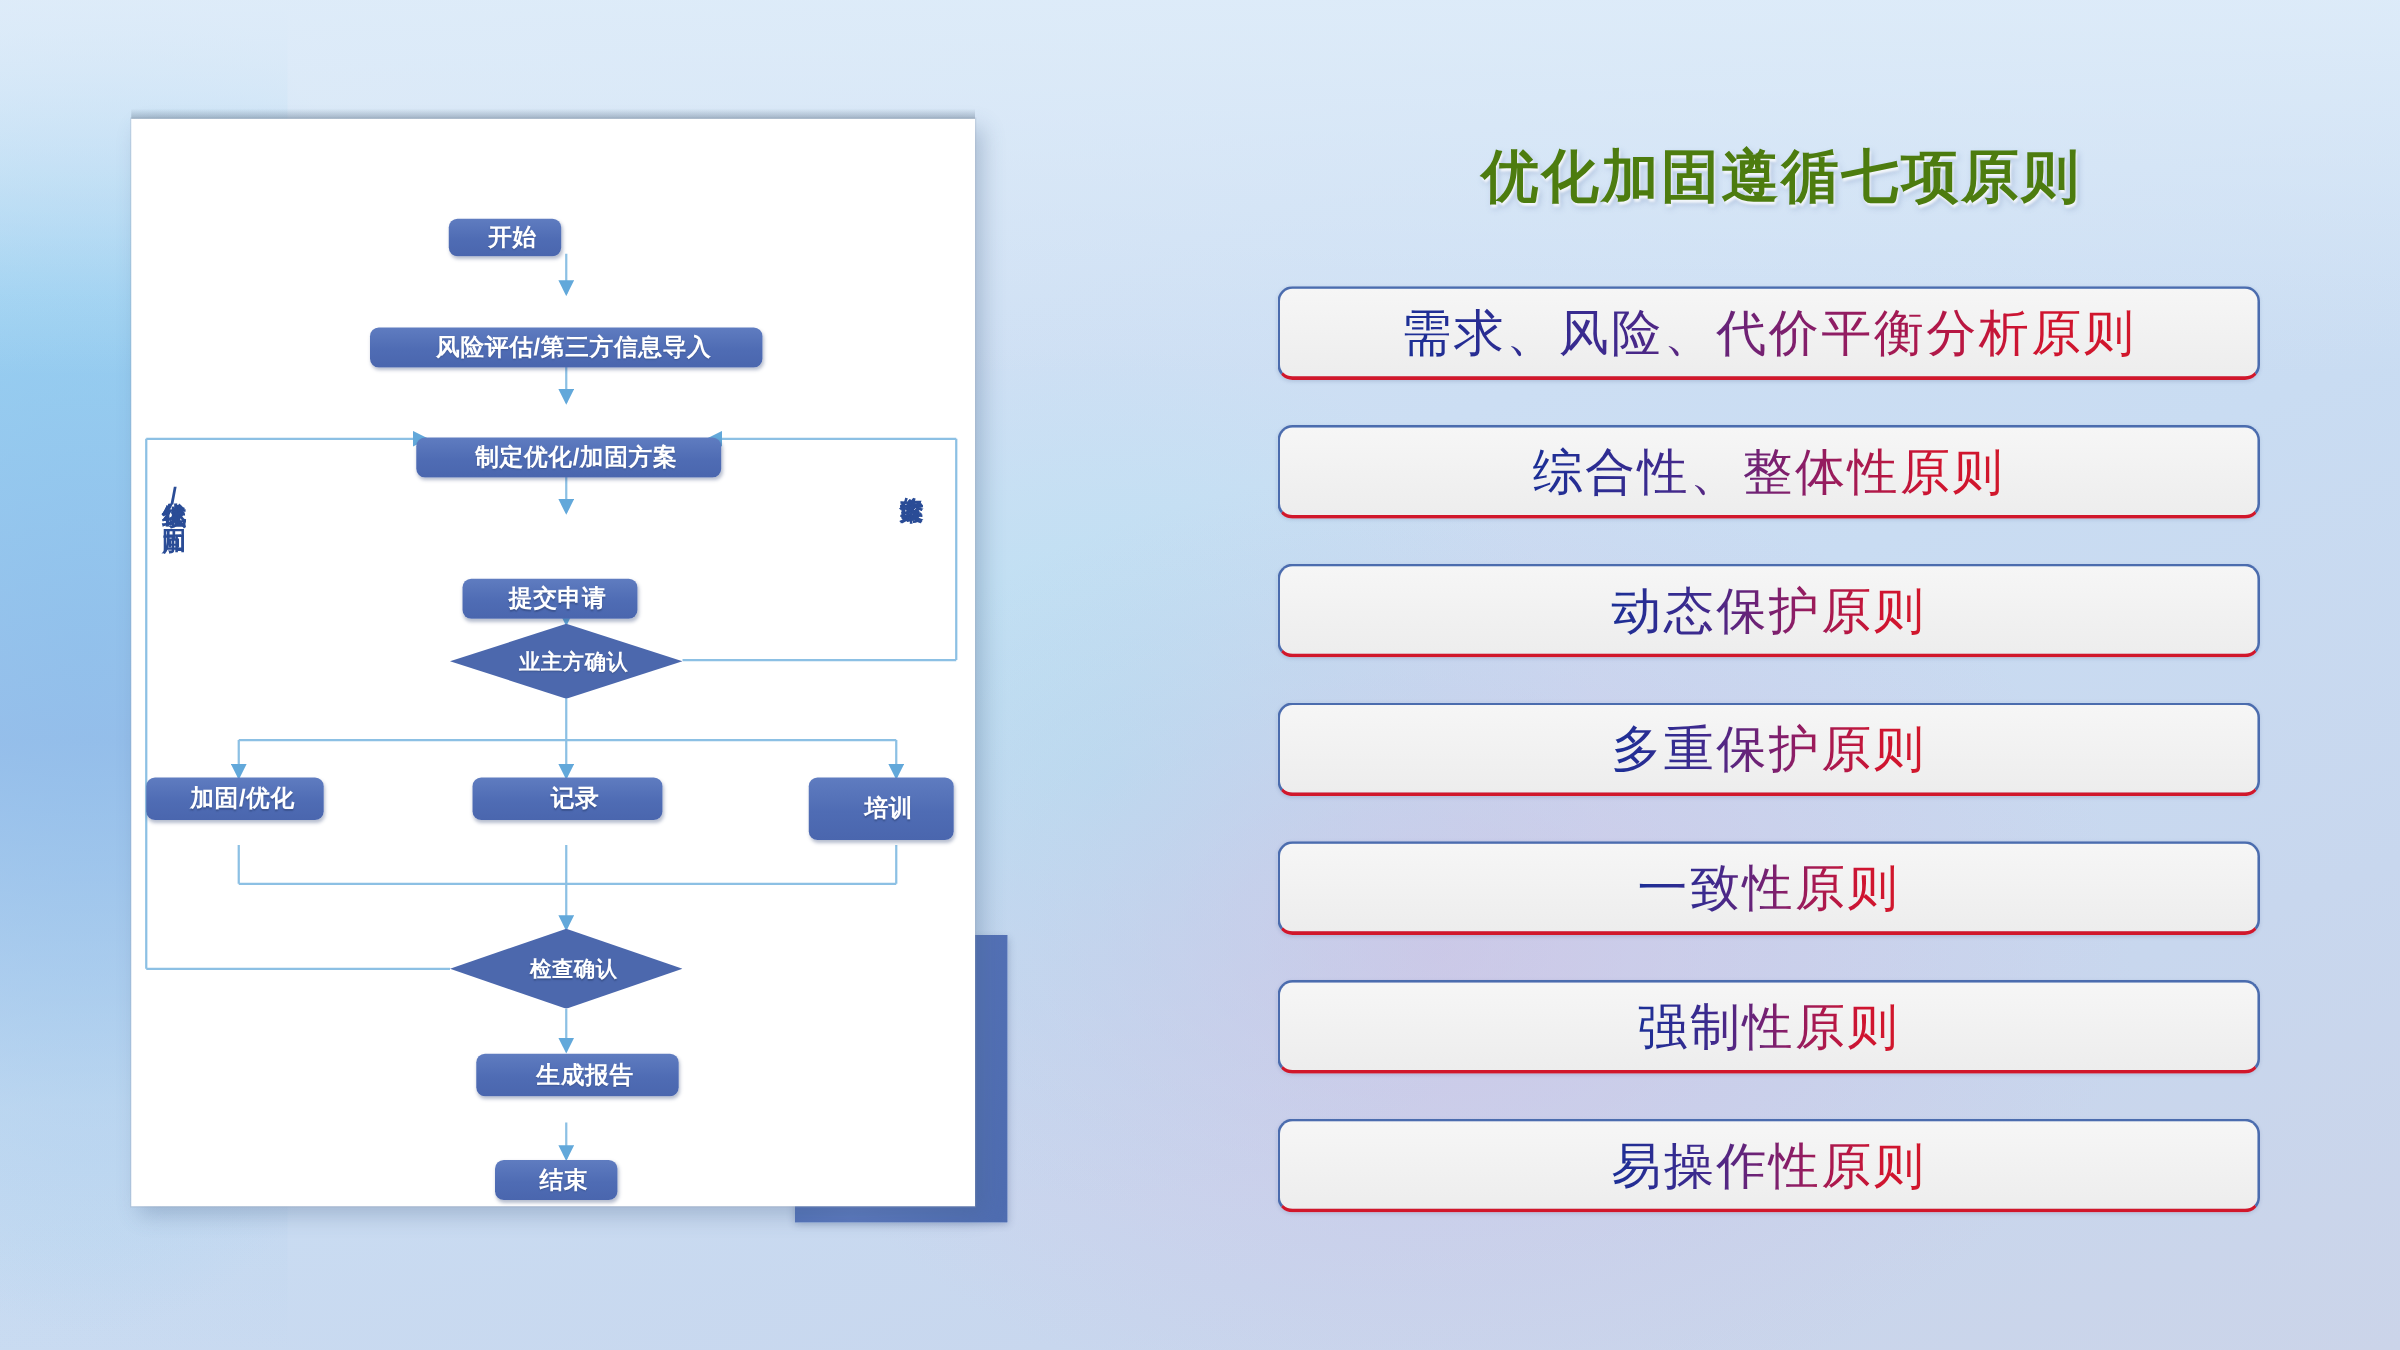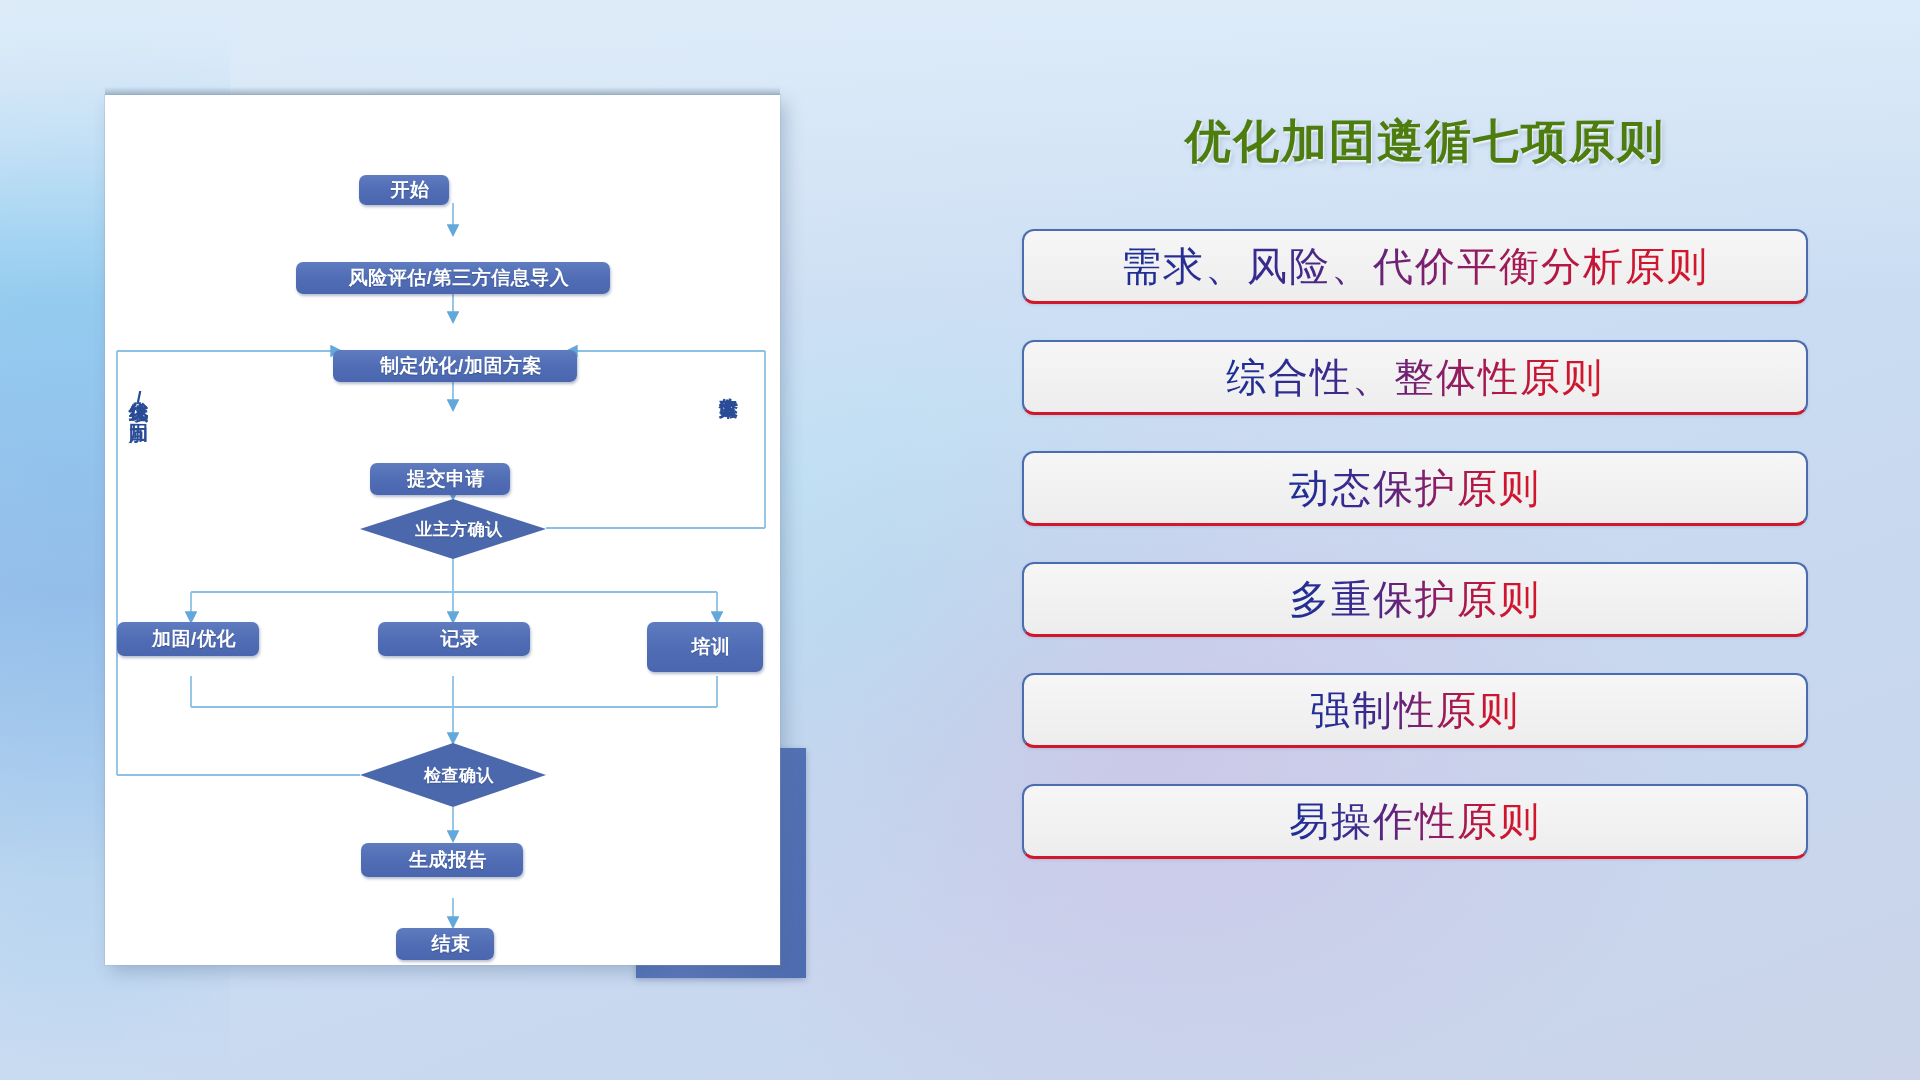--- a/index.html
+++ b/index.html
@@ -260,21 +260,21 @@
 
   <div class="node box" style="left:542px; top:527px; width:116px; height:50px;">
     <span>培训</span>
   </div>
 
   <div class="node diamond" style="left:255px; top:648px; width:186px; height:64px;text-align:center;">
     <span class="dmd-shape"></span>
     <span>检查确认</span>
   </div>
 
-  <div class="node box" style="left:256px; top:748px; width:162px; height:34px;">
+  <div class="node box" style="left:276px; top:748px; width:162px; height:34px;">
     <span>生成报告</span>
   </div>
 
   <div class="node box" style="left:291px; top:833px; width:98px; height:32px;">
     <span>结束</span>
   </div>
 
   <div class="vlabel" style="left:24px; top:292px;">继续优化/加固</div>
 
   <div class="vlabel" style="left:614px; top:288px;">方案修改</div>
@@ -296,20 +296,23 @@
     </div>
 
     <div class="principle">
       <span class="principle-text">动态保护原则</span>
     </div>
 
     <div class="principle">
       <span class="principle-text">多重保护原则</span>
     </div>
 
+    <div class="principle">
+      <span class="principle-text">一致性原则</span>
+    </div>
 
     <div class="principle">
       <span class="principle-text">强制性原则</span>
     </div>
 
     <div class="principle">
       <span class="principle-text">易操作性原则</span>
     </div>
 
   </div>

